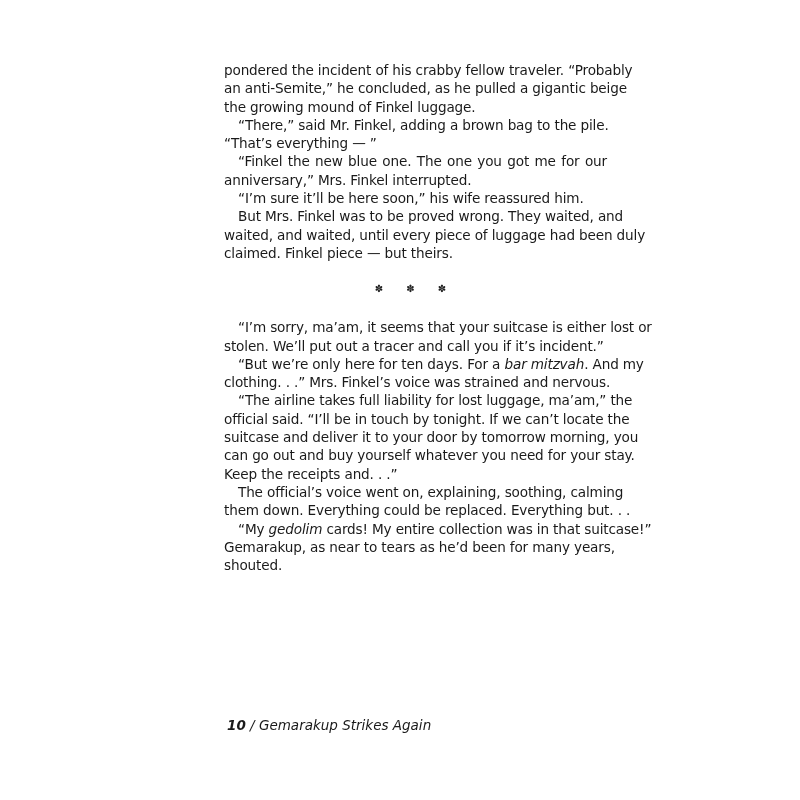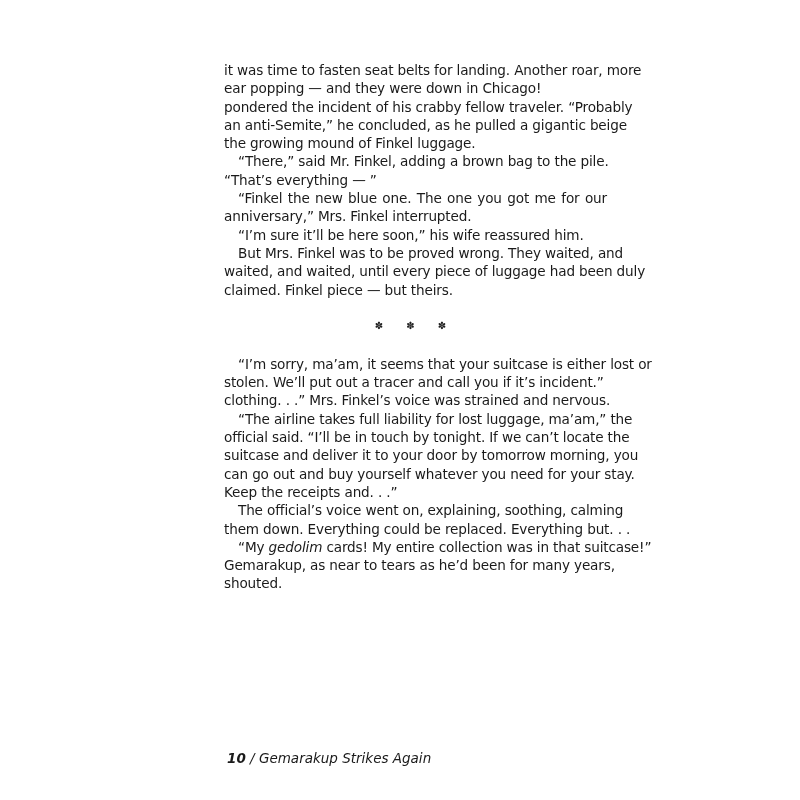--- a/index.html
+++ b/index.html
@@ -34,36 +34,32 @@
       text-align: center;
       font-size: 10px;
       letter-spacing: 10px;
       color: #222;
       margin-top: -2px;
     }
     em { font-style: italic; }
     .footer {
       position: absolute;
       left: 227px;
-      top: 750px;
+      top: 717px;
       font-size: 13.5px;
       font-style: italic;
       color: #1a1a1a;
     }
     .footer .num { font-weight: bold; font-style: italic; }
   </style>
 </head>
 <body>
 
 <div class="page">
   <div id="section1">
-      <div>
-        <div class="line">it was time to fasten seat belts for landing. Another roar, more</div>
-        <div class="line last">ear popping — and they were down in Chicago!</div>
-      </div>
       <div>
         <div class="line">pondered the incident of his crabby fellow traveler. “Probably</div>
         <div class="line">an anti-Semite,” he concluded, as he pulled a gigantic beige</div>
         <div class="line last">the growing mound of Finkel luggage.</div>
       </div>
       <div>
         <div class="line indent">“There,” said Mr. Finkel, adding a brown bag to the pile.</div>
         <div class="line last">“That’s everything — ”</div>
       </div>
       <div>
@@ -79,20 +75,21 @@
         <div class="line last">claimed. Finkel piece — but theirs.</div>
       </div>
     </div>
   <div class="ornament">✽ ✽ ✽</div>
   <div id="section2">
       <div>
         <div class="line indent">“I’m sorry, ma’am, it seems that your suitcase is either lost or</div>
         <div class="line last">stolen. We’ll put out a tracer and call you if it’s incident.”</div>
       </div>
       <div>
+        <div class="line indent">“But we’re only here for ten days. For a <em>bar mitzvah</em>. And my</div>
         <div class="line last">clothing. . .” Mrs. Finkel’s voice was strained and nervous.</div>
       </div>
       <div>
         <div class="line indent">“The airline takes full liability for lost luggage, ma’am,” the</div>
         <div class="line">official said. “I’ll be in touch by tonight. If we can’t locate the</div>
         <div class="line">suitcase and deliver it to your door by tomorrow morning, you</div>
         <div class="line">can go out and buy yourself whatever you need for your stay.</div>
         <div class="line last">Keep the receipts and. . .”</div>
       </div>
       <div>

